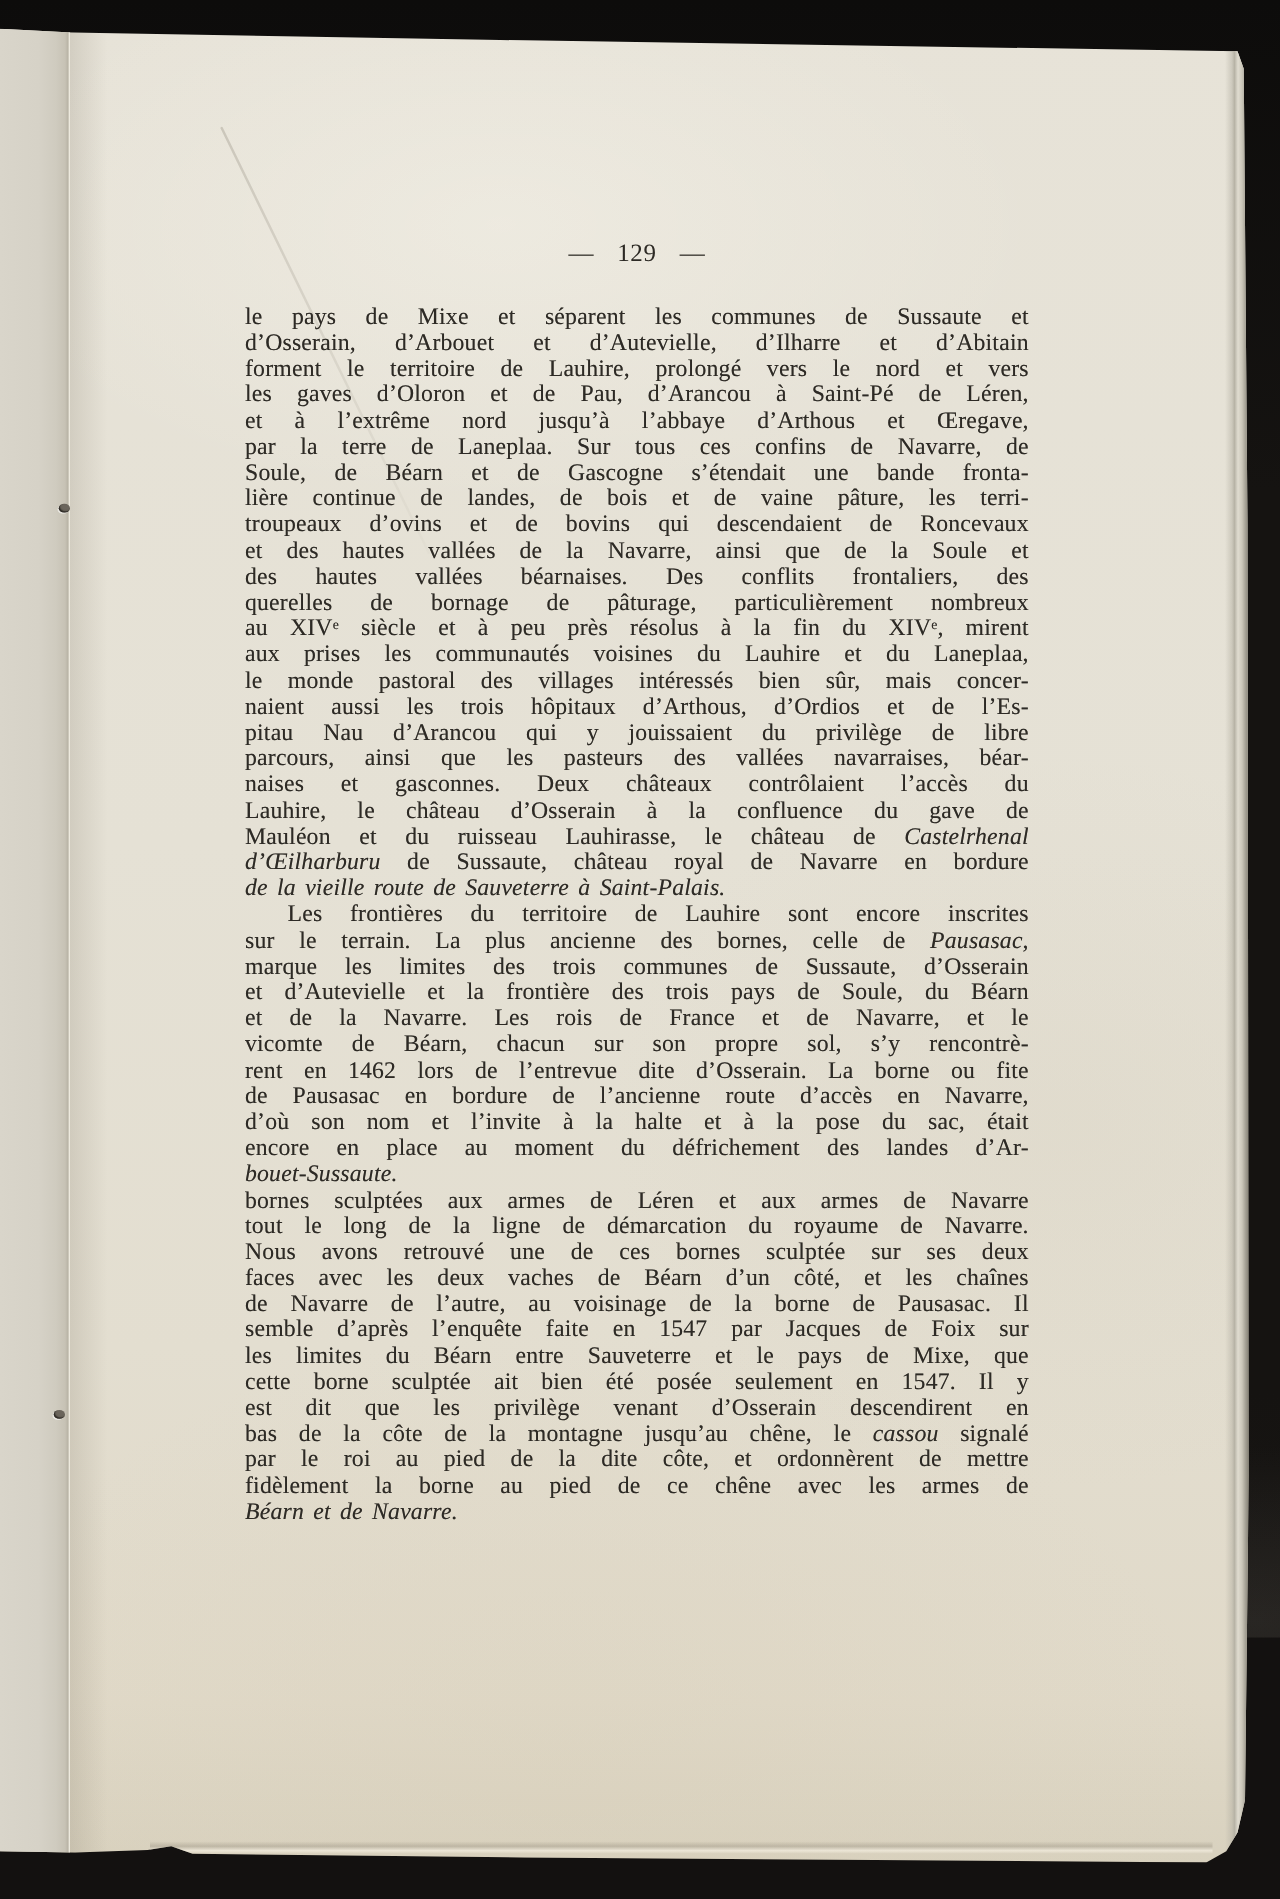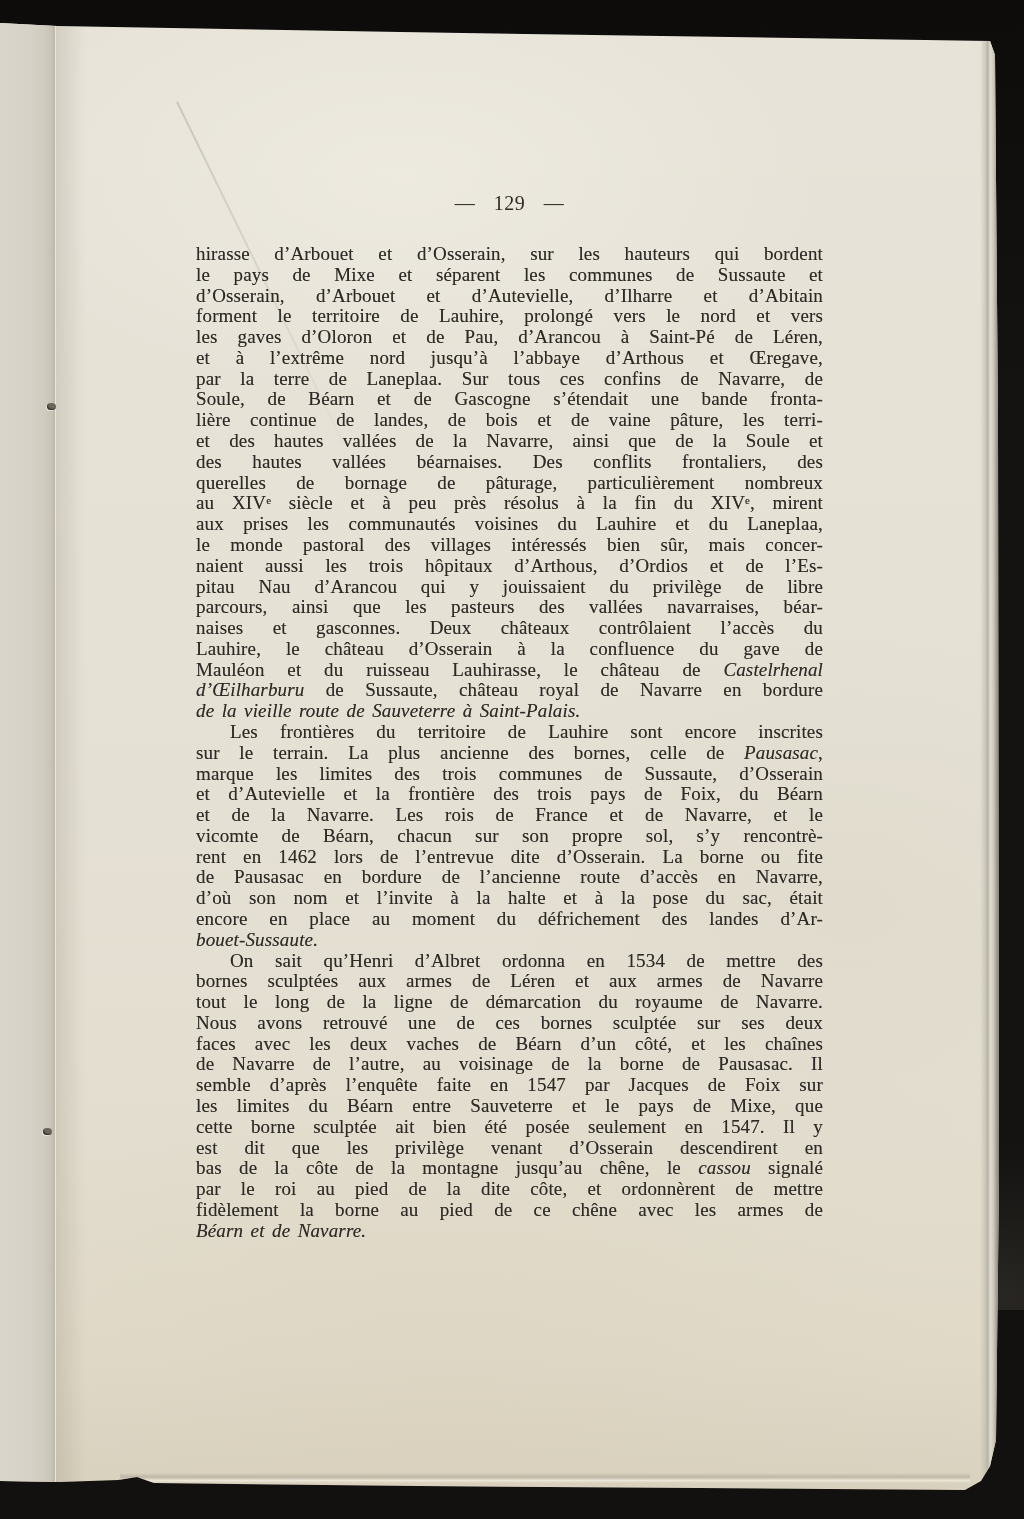--- a/index.html
+++ b/index.html
@@ -121,59 +121,58 @@
     <div class="adjacent-strip"></div>
     <div class="gutter-shadow"></div>
     <div class="crease"></div>
     <div class="stitch s1"></div>
     <div class="stitch s2"></div>
     <div class="stack-strip"></div>
     <div class="bottom-edge"></div>
     <div class="page-number">— 129 —</div>
     <div class="text-block">
         <div>
-          <div class="line">hirasse d’Arbouet et d’Osserain, sur les hauteurs qui bordent</div>
           <div class="line">le pays de Mixe et séparent les communes de Sussaute et</div>
           <div class="line">d’Osserain, d’Arbouet et d’Autevielle, d’Ilharre et d’Abitain</div>
           <div class="line">forment le territoire de Lauhire, prolongé vers le nord et vers</div>
           <div class="line">les gaves d’Oloron et de Pau, d’Arancou à Saint-Pé de Léren,</div>
           <div class="line">et à l’extrême nord jusqu’à l’abbaye d’Arthous et Œregave,</div>
           <div class="line">par la terre de Laneplaa. Sur tous ces confins de Navarre, de</div>
           <div class="line">Soule, de Béarn et de Gascogne s’étendait une bande fronta-</div>
           <div class="line">lière continue de landes, de bois et de vaine pâture, les terri-</div>
+          <div class="line">troupeaux d’ovins et de bovins qui descendaient de Roncevaux</div>
           <div class="line">et des hautes vallées de la Navarre, ainsi que de la Soule et</div>
           <div class="line">des hautes vallées béarnaises. Des conflits frontaliers, des</div>
           <div class="line">querelles de bornage de pâturage, particulièrement nombreux</div>
           <div class="line">au XIV<sup>e</sup> siècle et à peu près résolus à la fin du XIV<sup>e</sup>, mirent</div>
           <div class="line">aux prises les communautés voisines du Lauhire et du Laneplaa,</div>
           <div class="line">le monde pastoral des villages intéressés bien sûr, mais concer-</div>
           <div class="line">naient aussi les trois hôpitaux d’Arthous, d’Ordios et de l’Es-</div>
           <div class="line">pitau Nau d’Arancou qui y jouissaient du privilège de libre</div>
           <div class="line">parcours, ainsi que les pasteurs des vallées navarraises, béar-</div>
           <div class="line">naises et gasconnes. Deux châteaux contrôlaient l’accès du</div>
           <div class="line">Lauhire, le château d’Osserain à la confluence du gave de</div>
           <div class="line">Mauléon et du ruisseau Lauhirasse, le château de <i>Castelrhenal</i></div>
           <div class="line"><i>d’Œilharburu</i> de Sussaute, château royal de Navarre en bordure</div>
           <div class="line last">de la vieille route de Sauveterre à Saint-Palais.</div>
         </div>
         <div>
           <div class="line indent">Les frontières du territoire de Lauhire sont encore inscrites</div>
           <div class="line">sur le terrain. La plus ancienne des bornes, celle de <i>Pausasac</i>,</div>
           <div class="line">marque les limites des trois communes de Sussaute, d’Osserain</div>
-          <div class="line">et d’Autevielle et la frontière des trois pays de Foix, du Béarn</div>
+          <div class="line">et d’Autevielle et la frontière des trois pays de Soule, du Béarn</div>
           <div class="line">et de la Navarre. Les rois de France et de Navarre, et le</div>
           <div class="line">vicomte de Béarn, chacun sur son propre sol, s’y rencontrè-</div>
           <div class="line">rent en 1462 lors de l’entrevue dite d’Osserain. La borne ou fite</div>
           <div class="line">de Pausasac en bordure de l’ancienne route d’accès en Navarre,</div>
           <div class="line">d’où son nom et l’invite à la halte et à la pose du sac, était</div>
           <div class="line">encore en place au moment du défrichement des landes d’Ar-</div>
           <div class="line last">bouet-Sussaute.</div>
         </div>
         <div>
-          <div class="line indent">On sait qu’Henri d’Albret ordonna en 1534 de mettre des</div>
           <div class="line">bornes sculptées aux armes de Léren et aux armes de Navarre</div>
           <div class="line">tout le long de la ligne de démarcation du royaume de Navarre.</div>
           <div class="line">Nous avons retrouvé une de ces bornes sculptée sur ses deux</div>
           <div class="line">faces avec les deux vaches de Béarn d’un côté, et les chaînes</div>
           <div class="line">de Navarre de l’autre, au voisinage de la borne de Pausasac. Il</div>
           <div class="line">semble d’après l’enquête faite en 1547 par Jacques de Foix sur</div>
           <div class="line">les limites du Béarn entre Sauveterre et le pays de Mixe, que</div>
           <div class="line">cette borne sculptée ait bien été posée seulement en 1547. Il y</div>
           <div class="line">est dit que les privilège venant d’Osserain descendirent en</div>
           <div class="line">bas de la côte de la montagne jusqu’au chêne, le <i>cassou</i> signalé</div>

